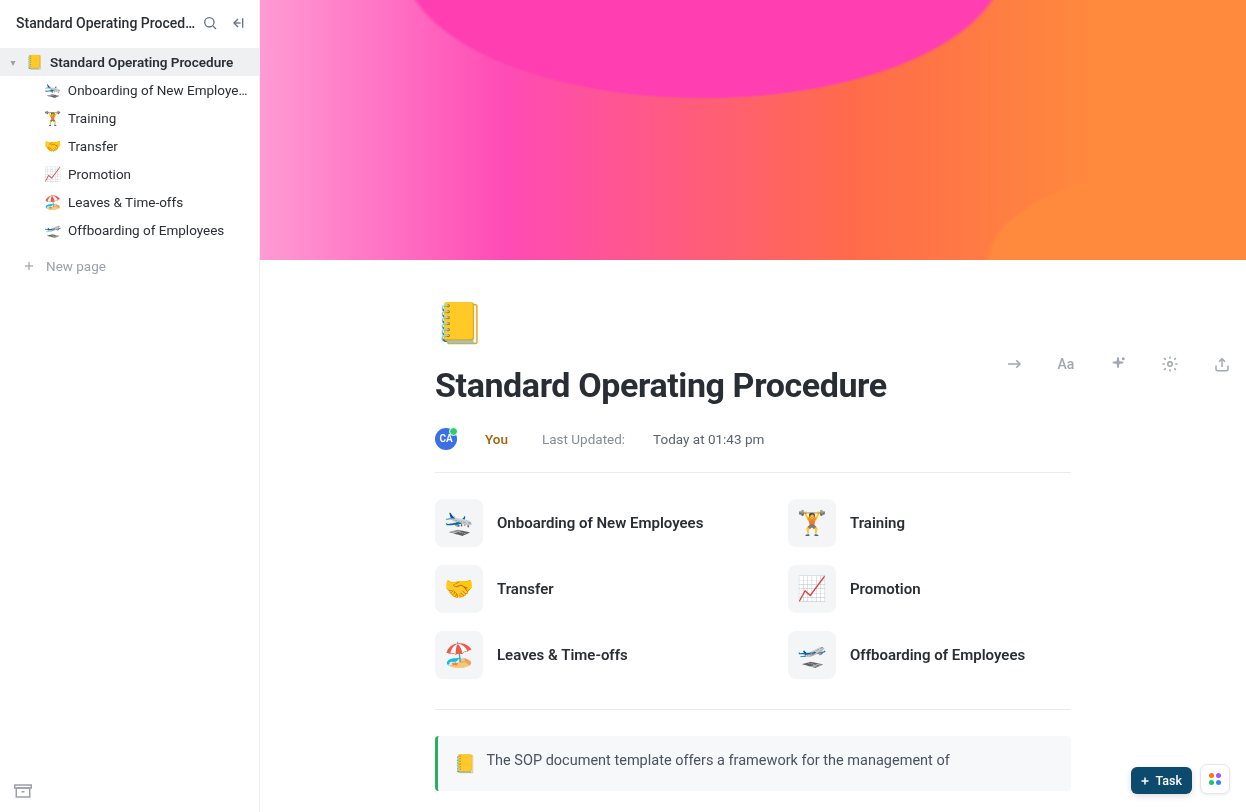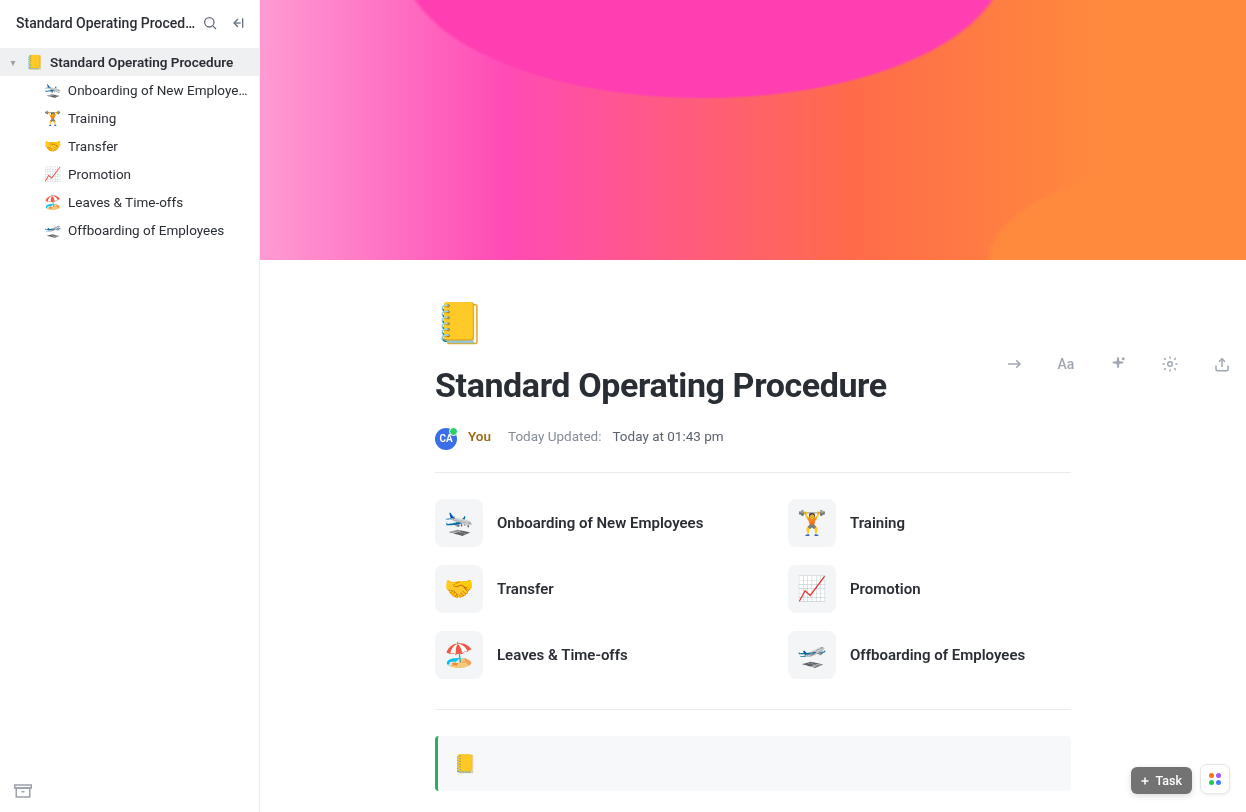--- a/index.html
+++ b/index.html
@@ -30,41 +30,41 @@
   
   .main { flex: 1; height: 100%; overflow-y: auto; position: relative; }
   .cover { height: 260px; width: 100%; background:
     radial-gradient(ellipse 65% 80% at 110% 100%, #ff8a3d 0%, #ff8a3d 55%, rgba(255,138,61,0) 56%),
     radial-gradient(ellipse 55% 95% at 45% -15%, #ff3fb1 0%, #ff3fb1 55%, rgba(255,63,177,0) 56%),
     linear-gradient(90deg, #ff9bd3 0%, #ff4bb5 25%, #ff6b4a 60%, #ff8a3d 85%);
   }
   .content-wrap { max-width: 636px; margin: 0 auto; padding: 0 0 120px 0; }
   .page-icon { font-size: 40px; margin-top: 40px; margin-bottom: 18px; }
   .page-title { font-size: 34px; font-weight: 700; line-height: 1.2; color: #292d34; margin-bottom: 22px; letter-spacing: -0.4px; }
-  .meta-row { display: flex; gap: 11px; font-size: 13.5px; color: #5a6270; padding-bottom: 22px; border-bottom: 1px solid #e9ebee; }
+  .meta-row { display: flex; align-items: center; gap: 28px; font-size: 13.5px; color: #5a6270; padding-bottom: 22px; border-bottom: 1px solid #e9ebee; }
   .avatar { width: 22px; height: 22px; border-radius: 50%; background: #3b6fe8; color: #fff; font-size: 10px; font-weight: 600; display: flex; align-items: center; justify-content: center; position: relative; }
   .avatar::after { content: ""; position: absolute; top: -1px; right: -1px; width: 7px; height: 7px; background: #2ecc71; border: 1.5px solid #fff; border-radius: 50%; }
   .meta-author { color: #a16207; font-weight: 500; }
   .meta-label { color: #848c99; margin-left: 6px; }
   .meta-time { color: #5a6270; }
 
   .cards-grid { display: grid; grid-template-columns: 1fr 1fr; column-gap: 70px; row-gap: 18px; margin-top: 26px; padding-bottom: 30px; border-bottom: 1px solid #e9ebee; }
   .card { display: flex; align-items: center; gap: 14px; cursor: pointer; }
   .card-icon { width: 48px; height: 48px; background: #f4f5f7; border-radius: 8px; display: flex; align-items: center; justify-content: center; font-size: 24px; flex-shrink: 0; }
   .card-label { font-size: 15px; font-weight: 600; color: #2a2e34; }
 
   .callout { margin-top: 26px; background: #f7f8f9; border-left: 3px solid #27ae60; border-radius: 4px; padding: 14px 16px; display: flex; gap: 10px; font-size: 14.5px; color: #4a5260; line-height: 1.5; }
   .callout-emoji { font-size: 18px; }
 
   
   .right-rail { position: absolute; right: 10px; top: 350px; display: flex; flex-direction: row; gap: 24px; align-items: center; color: #a0a7b3; }
   .rail-btn { width: 28px; height: 28px; display: flex; align-items: center; justify-content: center; cursor: pointer; border-radius: 5px; }
 
   
-  .task-btn { position: absolute; bottom: 18px; right: 54px; background: #737373; color: #fff; font-size: 12.5px; font-weight: 500; padding: 6px 10px 6px 8px; border-radius: 6px; cursor: pointer; display: flex; align-items: center; gap: 5px; box-shadow: 0 2px 6px rgba(0,0,0,0.15); }
+  .task-btn { position: absolute; bottom: 18px; right: 54px; background: #0c4a6e; color: #fff; font-size: 12.5px; font-weight: 500; padding: 6px 10px 6px 8px; border-radius: 6px; cursor: pointer; display: flex; align-items: center; gap: 5px; box-shadow: 0 2px 6px rgba(0,0,0,0.15); }
   .apps-btn { position: absolute; bottom: 18px; right: 16px; width: 30px; height: 30px; border-radius: 7px; background: #fff; border: 1px solid #e4e6ea; display: flex; align-items: center; justify-content: center; cursor: pointer; box-shadow: 0 1px 3px rgba(0,0,0,0.08); }
   .apps-dots { display: grid; grid-template-columns: 5px 5px; grid-template-rows: 5px 5px; gap: 2px; }
   .apps-dots span:nth-child(1){ background:#f97316; width:5px;height:5px;border-radius:50%; }
   .apps-dots span:nth-child(2){ background:#a855f7; width:5px;height:5px;border-radius:50%; }
   .apps-dots span:nth-child(3){ background:#22c55e; width:5px;height:5px;border-radius:50%; }
   .apps-dots span:nth-child(4){ background:#3b82f6; width:5px;height:5px;border-radius:50%; }
 
   svg { display: block; }
 </style>
 </head>
@@ -119,20 +119,27 @@
           <span class="emoji">🏖️</span>
           <span class="label">Leaves &amp; Time-offs</span>
         </div>
         <div class="tree-row">
           <span class="emoji">🛫</span>
           <span class="label">Offboarding of Employees</span>
         </div>
       </div>
     </div>
 
+    <div class="new-page">
+      <svg width="14" height="14" viewBox="0 0 24 24" fill="none" stroke="currentColor" stroke-width="2">
+          <line x1="12" y1="5" x2="12" y2="19"></line>
+          <line x1="5" y1="12" x2="19" y2="12"></line>
+        </svg>
+      <span>New page</span>
+    </div>
 
     <div class="sidebar-footer">
       <div class="archive-icon">
         <svg width="18" height="18" viewBox="0 0 24 24" fill="none" stroke="currentColor" stroke-width="2">
             <path d="M3 8 L21 8 L21 20 L3 20 Z"></path>
             <path d="M1 4 L23 4 L23 8 L1 8 Z"></path>
             <line x1="10" y1="13" x2="14" y2="13"></line>
           </svg>
       </div>
     </div>
@@ -141,21 +148,21 @@
   <div class="main">
     <div class="cover"></div>
 
     <div class="content-wrap">
       <div class="page-icon">📒</div>
       <h1 class="page-title">Standard Operating Procedure</h1>
 
       <div class="meta-row">
         <div class="avatar">CA</div>
         <span class="meta-author">You</span>
-        <span class="meta-label">Today Updated:</span>
+        <span class="meta-label">Last Updated:</span>
         <span class="meta-time">Today at 01:43 pm</span>
       </div>
 
       <div class="cards-grid">
         <div class="card">
           <div class="card-icon">🛬</div>
           <div class="card-label">Onboarding of New Employees</div>
         </div>
         <div class="card">
           <div class="card-icon">🏋️</div>
@@ -174,20 +181,21 @@
           <div class="card-label">Leaves &amp; Time-offs</div>
         </div>
         <div class="card">
           <div class="card-icon">🛫</div>
           <div class="card-label">Offboarding of Employees</div>
         </div>
       </div>
 
       <div class="callout">
         <span class="callout-emoji">📒</span>
+        <span>The SOP document template offers a framework for the management of</span>
       </div>
     </div>
 
     <div class="right-rail">
       <div class="rail-btn">
         <svg width="18" height="18" viewBox="0 0 24 24" fill="none" stroke="currentColor" stroke-width="2">
             <line x1="4" y1="12" x2="20" y2="12"></line>
             <polyline points="15 7 20 12 15 17"></polyline>
           </svg>
       </div>

